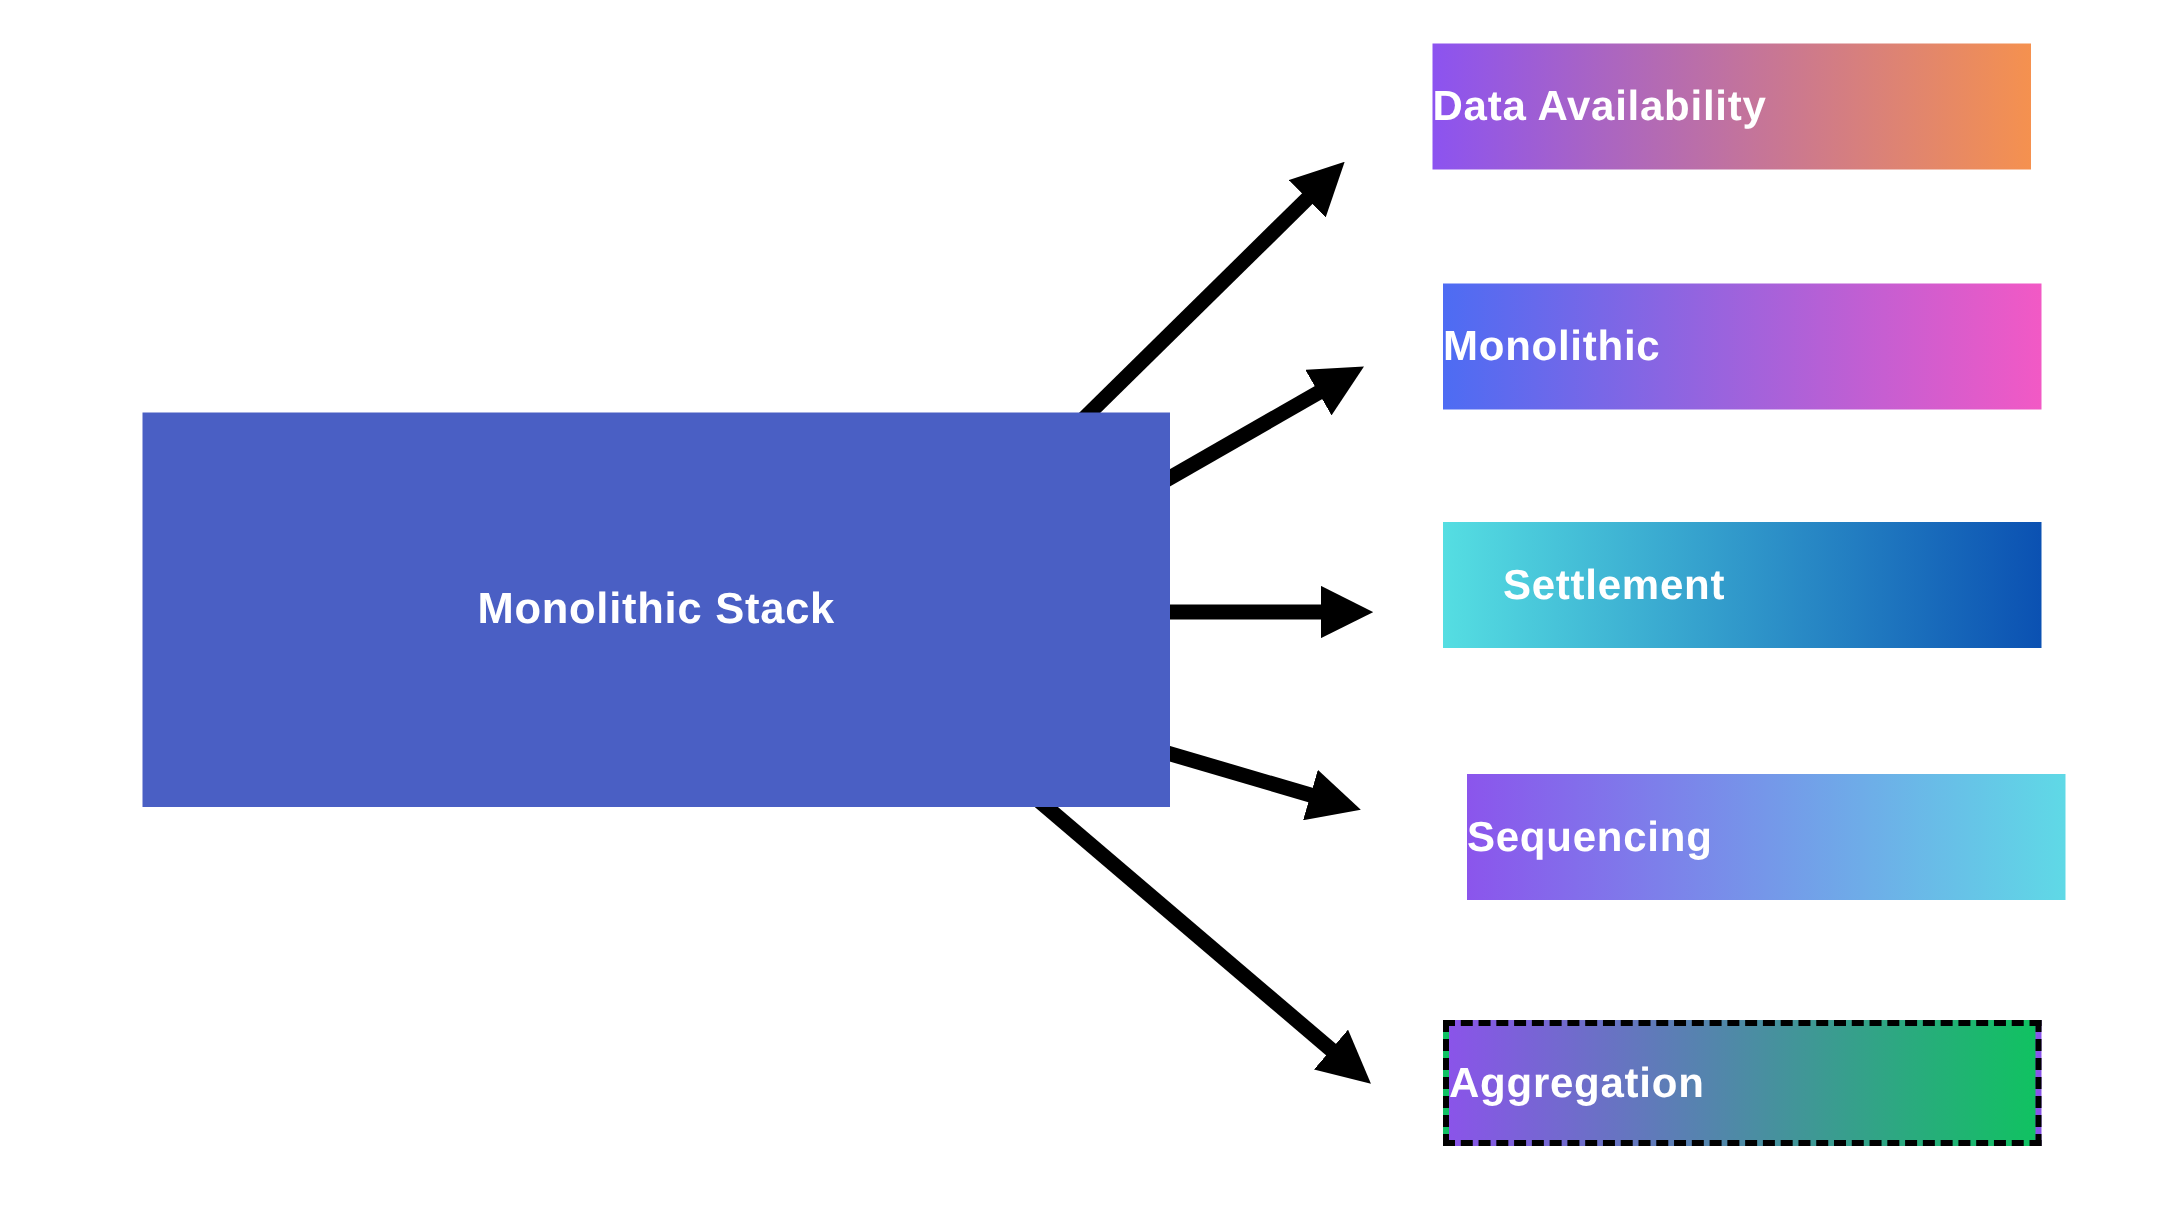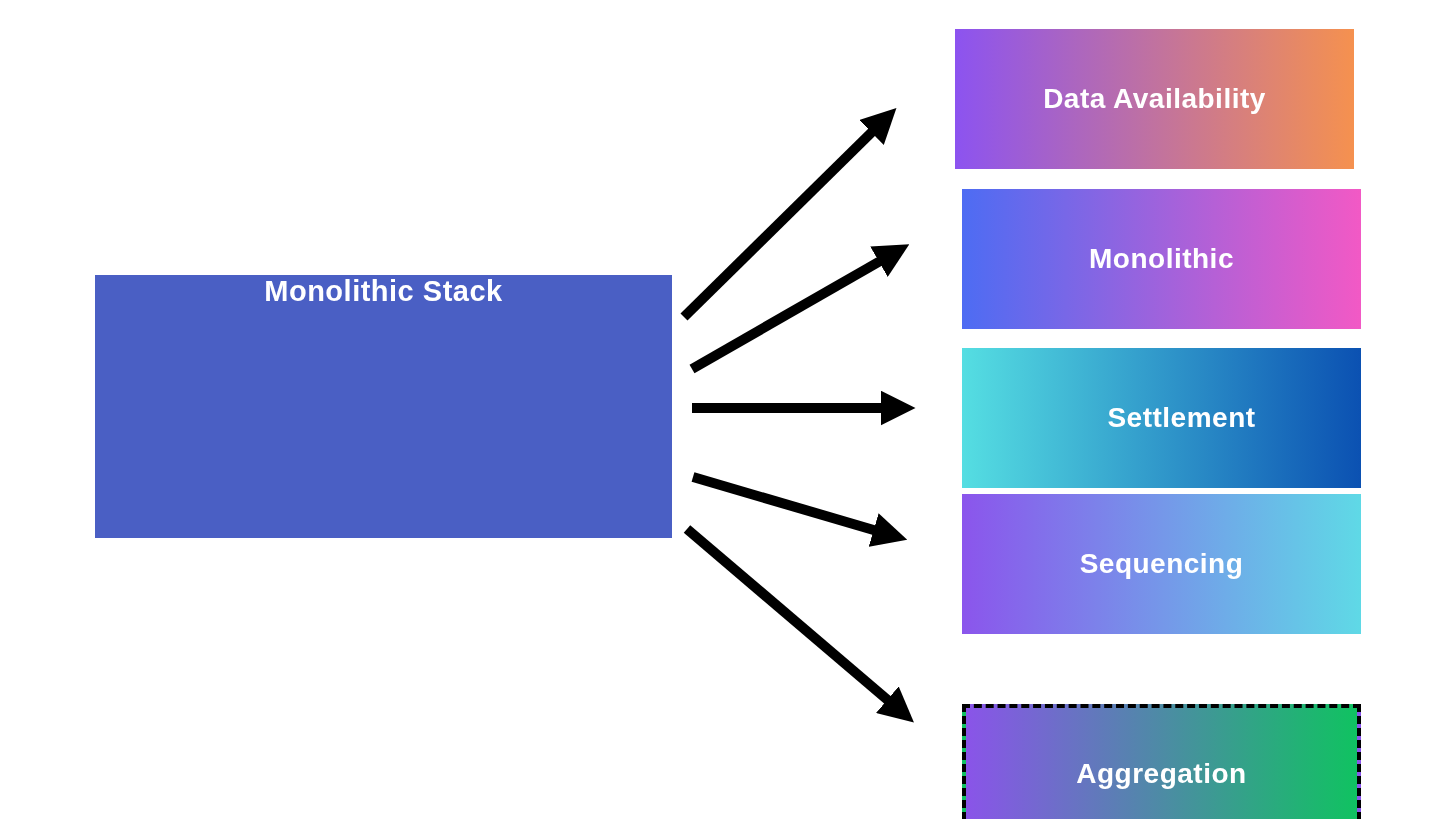--- a/index.html
+++ b/index.html
@@ -2,38 +2,38 @@
 <html><head>
 <meta charset="utf-8">
 <style>
   html,body{margin:0;padding:0;background:#ffffff;}
   .canvas{
     position:relative;width:1456px;height:819px;background:#ffffff;
     font-family:"Liberation Sans",sans-serif;overflow:hidden;
   }
   .arrows{position:absolute;left:0;top:0;width:1456px;height:819px;}
   .source-box{
-    position:absolute;left:95px;top:275px;width:577px;height:263px;
-    display:flex;justify-content:center;
+    position:absolute;left:95px;top:275px;width:685px;height:263px;
+    display:flex;align-items:center;justify-content:center;
   }
   .source-box .label{
     color:#ffffff;font-weight:bold;font-size:29px;letter-spacing:0.5px;
   }
   .target{
-    position:absolute;left:962px;width:399px;height:140px;box-sizing:border-box;
-    display:flex;align-items:center;justify-content:center;
+    position:absolute;left:962px;width:399px;height:84px;box-sizing:border-box;
+    display:flex;align-items:center;
   }
   .target .label{
     color:#ffffff;font-weight:bold;font-size:28px;letter-spacing:0.5px;
   }
   .target.dashed{border:4px dashed #000000;}
   .target:nth-child(1){top:29px;left:955px;}
   .target:nth-child(2){top:189px;}
   .target:nth-child(3){top:348px;padding-left:40px;}
-  .target:nth-child(4){top:494px;}
+  .target:nth-child(4){top:516px;margin-left:16px;}
   .target:nth-child(5){top:680px;}
 </style>
 </head>
 <body>
 
 <div class="canvas" style="background: rgb(255, 255, 255);">
 
   <svg class="arrows" viewBox="0 0 1456 819" xmlns="http://www.w3.org/2000/svg" aria-hidden="true">
     <defs>
       <marker id="ah" viewBox="0 0 10 10" refX="1" refY="5" markerWidth="3.5" markerHeight="3.5" orient="auto">
@@ -57,18 +57,18 @@
       </div>
       <div class="target" style="background: linear-gradient(90deg, rgb(77, 108, 243), rgb(242, 89, 197));">
         <span class="label">Monolithic</span>
       </div>
       <div class="target" style="background: linear-gradient(90deg, rgb(85, 222, 226), rgb(11, 81, 178));">
         <span class="label">Settlement</span>
       </div>
       <div class="target" style="background: linear-gradient(90deg, rgb(139, 85, 236), rgb(95, 217, 230));">
         <span class="label">Sequencing</span>
       </div>
-      <div class="target dashed" style="background: linear-gradient(90deg, rgb(138, 84, 233), rgb(16, 194, 97)); margin-top: 24px;">
+      <div class="target dashed" style="background: linear-gradient(90deg, rgb(138, 84, 233), rgb(16, 194, 97));">
         <span class="label">Aggregation</span>
       </div>
     </div>
 
 </div>
 
 </body></html>

